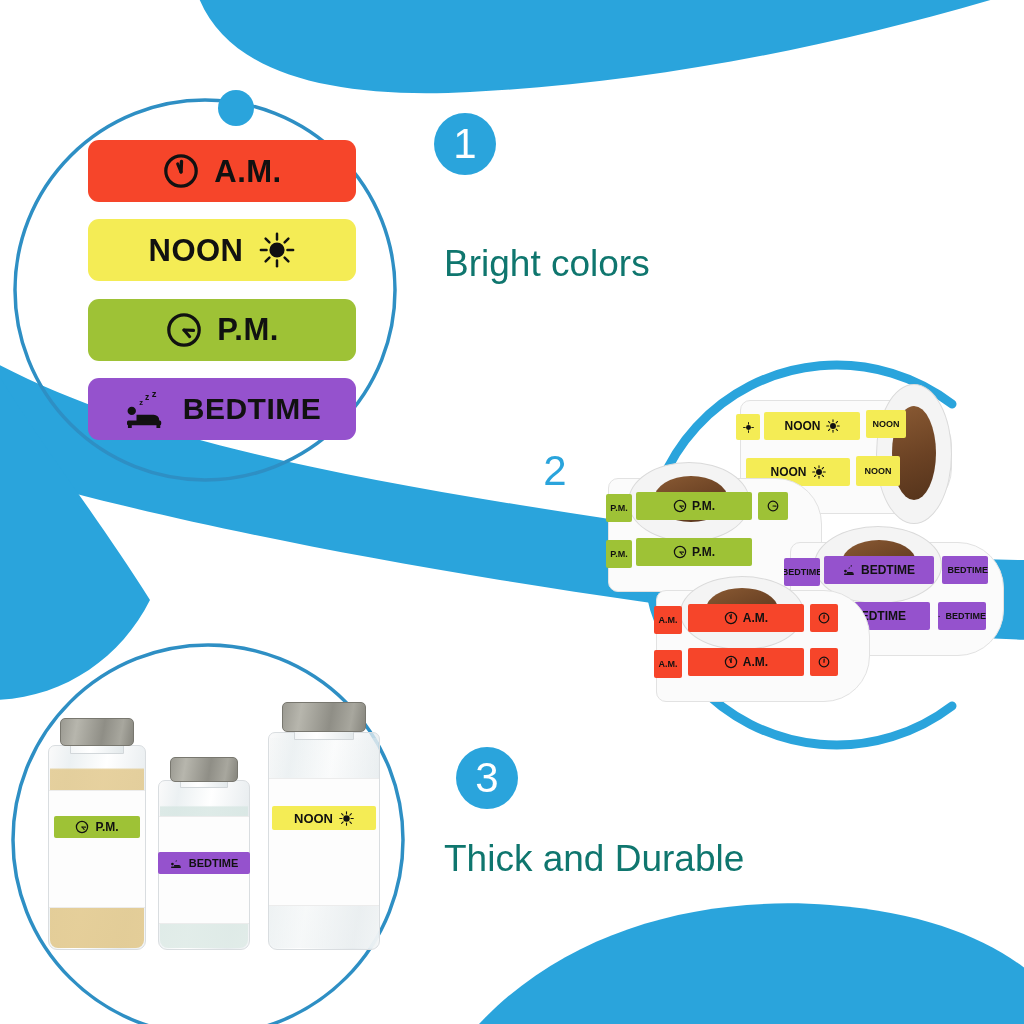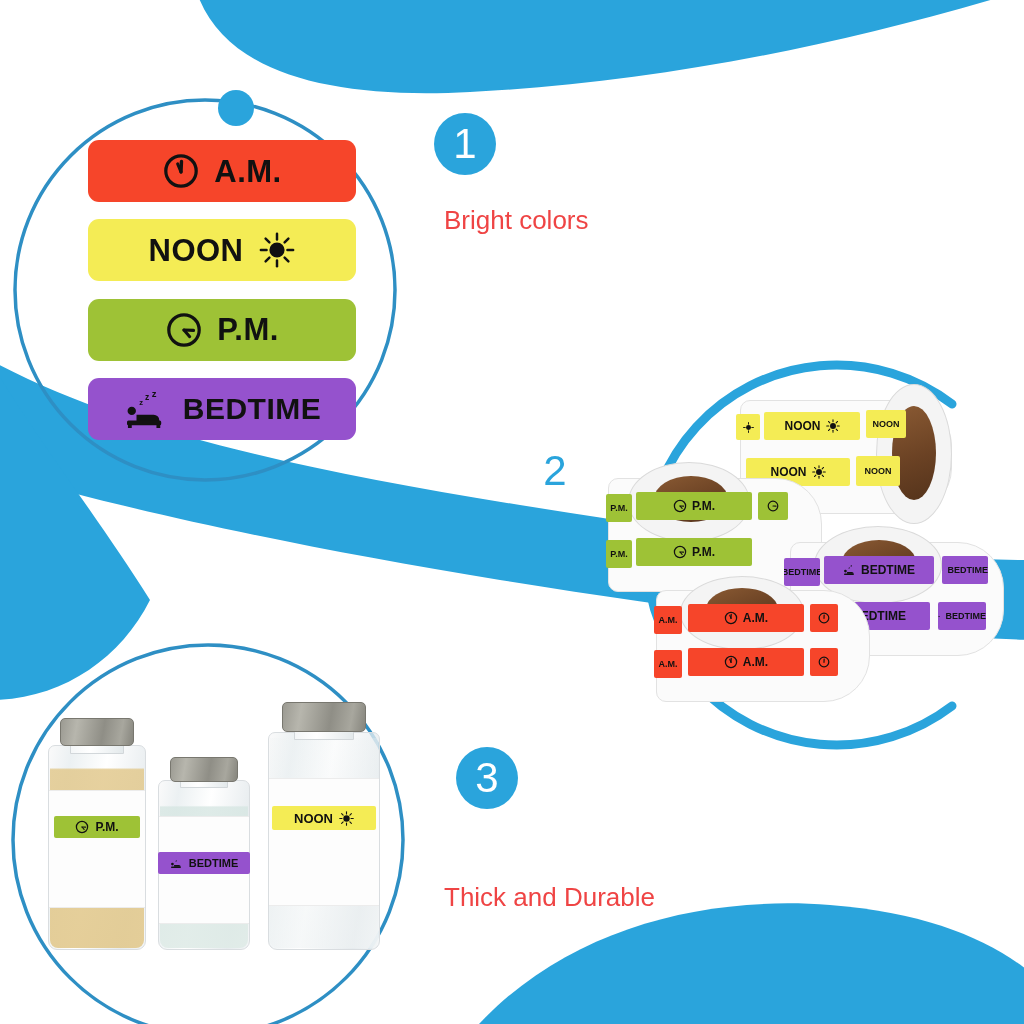--- a/index.html
+++ b/index.html
@@ -75,31 +75,32 @@
   .step-badge.solid {
     background: #2AA4DC;
     color: #ffffff;
   }
   .step-badge.hollow {
     background: #ffffff;
     color: #2AA4DC;
   }
   .step-title {
     position: absolute;
-    font-size: 26px;
-    color: #ef4444;
+    font-size: 37px;
+    color: #0f766e;
     white-space: nowrap;
     line-height: 1;
+    margin-top: 38px;
   }
   #badge-1 { left: 434px; top: 113px; }
   #title-1 { left: 444px; top: 207px; }
   #badge-2 { left: 524px; top: 440px; }
   #title-2 { left: 282px; top: 533px; }
   #badge-3 { left: 456px; top: 747px; }
-  #title-3 { left: 444px; top: 884px; }
+  #title-3 { left: 444px; top: 802px; }
 
   
   .rolls { position: absolute; left: 600px; top: 378px; width: 400px; height: 320px; }
   .roll { position: absolute; }
   .roll-body {
     position: relative;
     width: 100%;
     height: 100%;
   }
   .roll-face {

